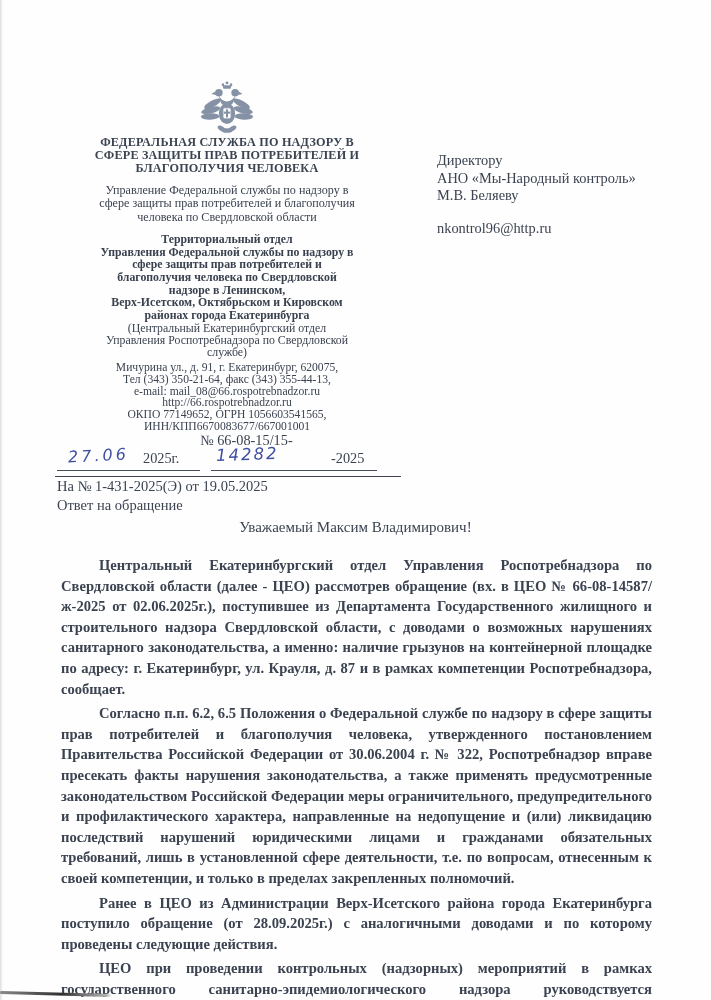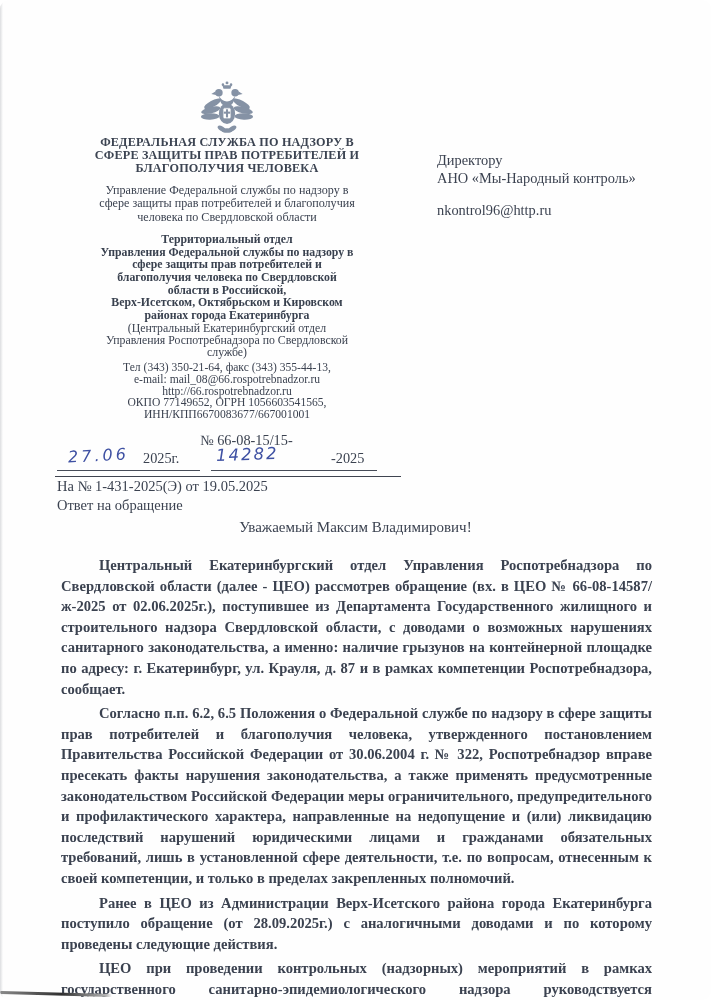--- a/index.html
+++ b/index.html
@@ -3,21 +3,20 @@
 <meta charset="utf-8">
 <style>
   html,body{margin:0;padding:0;background:#ffffff;}
   .page{
     position:relative;
     width:711px;height:1000px;
     background:#fefefe;
     font-family:"Liberation Serif", serif;
     color:#3b4250;
     overflow:hidden;
-    border-radius:9px;
   }
   
   .page::before{
     content:"";position:absolute;left:0;top:0;width:3px;height:100%;
     background:linear-gradient(to right, rgba(120,125,135,.25), rgba(255,255,255,0));
   }
 
   
   .letterhead{position:absolute;left:52px;top:80px;width:350px;text-align:center;}
   .emblem-wrap{height:58px;}
@@ -101,43 +100,45 @@
       <div>Управление Федеральной службы по надзору в</div>
       <div>сфере защиты прав потребителей и благополучия</div>
       <div>человека по Свердловской области</div>
     </div>
 
     <div class="lh-terr">
       <div>Территориальный отдел</div>
       <div>Управления Федеральной службы по надзору в</div>
       <div>сфере защиты прав потребителей и</div>
       <div>благополучия человека по Свердловской</div>
-      <div>области в Российской,</div>
+      <div>надзоре в Ленинском,</div>
       <div>Верх-Исетском, Октябрьском и Кировском</div>
       <div>районах города Екатеринбурга</div>
     </div>
 
     <div class="lh-central">
       <div>(Центральный Екатеринбургский отдел</div>
       <div>Управления Роспотребнадзора по Свердловской</div>
       <div>службе)</div>
     </div>
 
     <div class="lh-contacts">
+      <div>Мичурина ул., д. 91, г. Екатеринбург, 620075,</div>
       <div>Тел (343) 350-21-64, факс (343) 355-44-13,</div>
       <div>e-mail: mail_08@66.rospotrebnadzor.ru</div>
       <div>http://66.rospotrebnadzor.ru</div>
       <div>ОКПО 77149652, ОГРН 1056603541565,</div>
       <div>ИНН/КПП6670083677/667001001</div>
     </div>
   </div>
 
   <div class="addressee">
     <div>Директору</div>
     <div>АНО «Мы-Народный контроль»</div>
+    <div>М.В. Беляеву</div>
     <div class="email">nkontrol96@http.ru</div>
   </div>
 
   <div class="ref-number-prefix">№ 66-08-15/15-</div>
   <div class="hw hw-date">27.06</div>
   <div class="ref-year">2025г.</div>
   <div class="hw hw-num">14282</div>
   <div class="ref-suffix">-2025</div>
   <div class="uline uline-a"></div>
   <div class="uline uline-b"></div>

